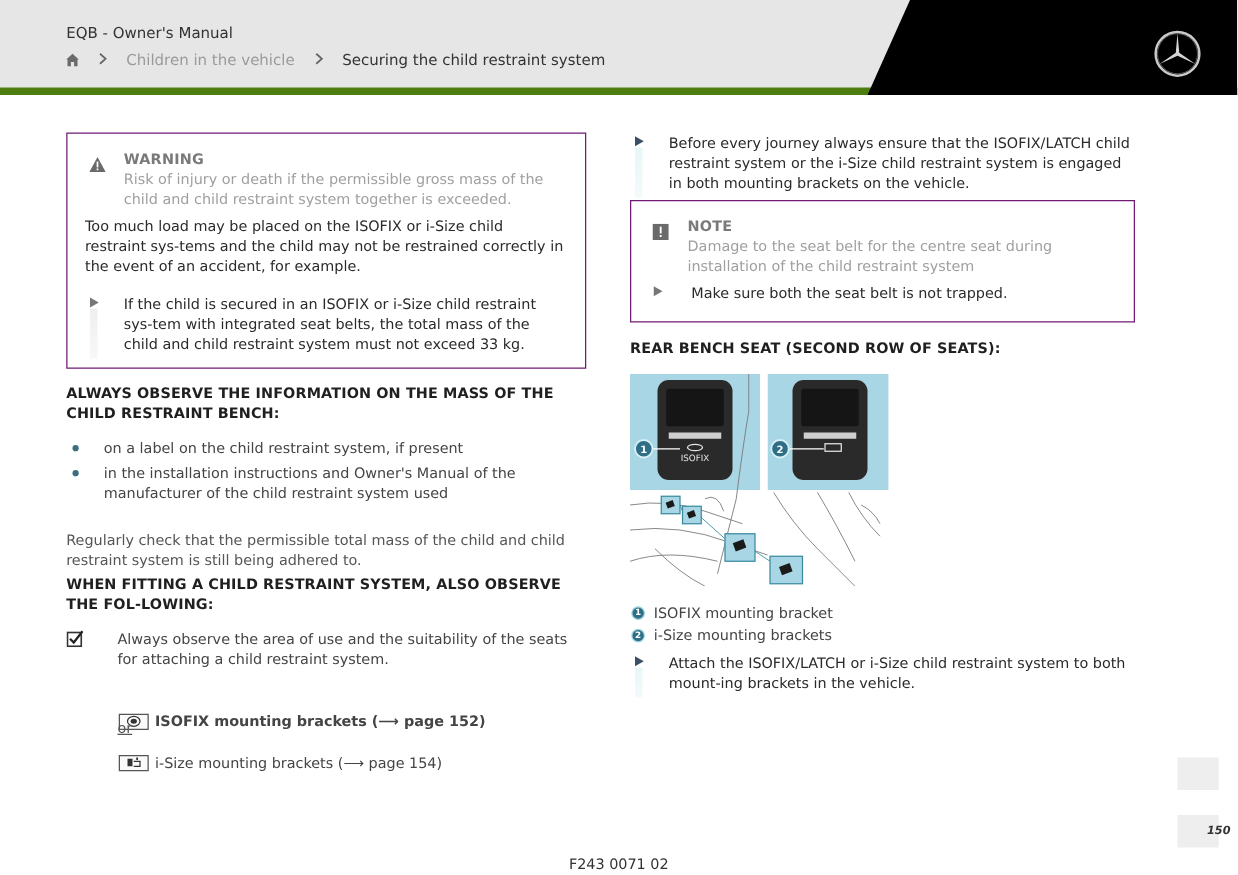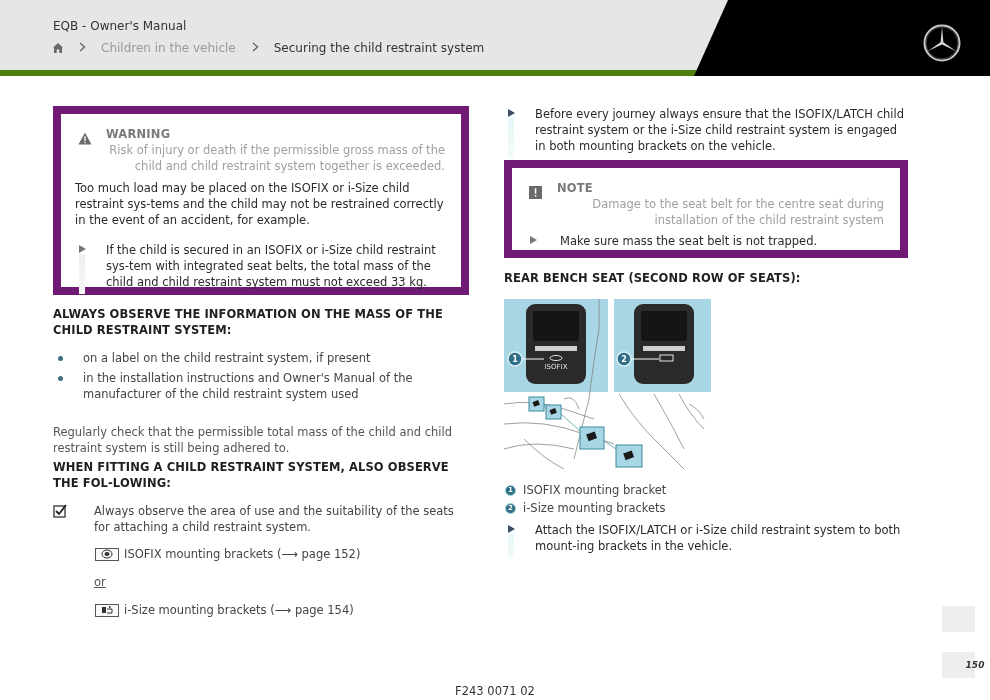--- a/index.html
+++ b/index.html
@@ -11,25 +11,25 @@
     .header .doc-title { position: absolute; left: 53px; top: 19px; font-size: 12px; color: #333; }
     .breadcrumb { position: absolute; left: 52px; top: 41px; display: flex; align-items: center; font-size: 12px; }
     .breadcrumb .home { width: 12px; height: 12px; margin-right: 15px; display: inline-block; cursor: pointer; }
     .breadcrumb .sep { color: #666; margin-right: 14px; font-size: 12px; display: inline-block; width: 8px; }
     .breadcrumb .crumb-link { color: #9a9a9a; margin-right: 16px; cursor: pointer; }
     .breadcrumb .crumb-current { color: #333; }
     .brand-block { position: absolute; right: 0; top: 0; width: 296px; height: 76px; background: #000; clip-path: polygon(34px 0, 100% 0, 100% 100%, 0 100%); }
     .brand-logo { position: absolute; right: 28px; top: 23px; width: 40px; height: 40px; }
 
     
-    .box { position: absolute; border: 8px solid #701a75; background: #fff; }
+    .box { position: absolute; border: 1px solid #701a75; background: #fff; }
     .box-head { position: relative; padding-left: 28px; }
     .box-icon { position: absolute; left: 0; top: 3px; width: 14px; height: 13px; }
     .box-title { font-size: 11.5px; font-weight: bold; color: #7a7a7a; letter-spacing: 0.2px; line-height: 16px; }
-    .box-sub { font-size: 11.5px; color: #9f9f9f; line-height: 16px; text-align: right; }
+    .box-sub { font-size: 11.5px; color: #9f9f9f; line-height: 16px; }
     .body-text { font-size: 11.5px; color: #2a2a2a; line-height: 16px; }
     .muted-text { font-size: 11.5px; color: #555; line-height: 16px; }
 
     .step { position: relative; padding-left: 31px; }
     .step .tri { position: absolute; left: 4px; top: 3px; width: 0; height: 0; border-top: 4px solid transparent; border-bottom: 4px solid transparent; border-left: 7px solid #3b4f66; }
     .step .bar { position: absolute; left: 4px; top: 12px; width: 6px; bottom: -4px; background: linear-gradient(#e6f7f7, #f3fbfb); }
     .step.grey .tri { border-left-color: #777; }
     .step.grey .bar { background: linear-gradient(#efefef, #f8f8f8); }
 
     .heading { position: absolute; font-size: 11.5px; font-weight: bold; color: #1f1f1f; line-height: 16px; letter-spacing: 0.1px; }
@@ -99,36 +99,36 @@
     <div class="box-sub">Risk of injury or death if the permissible gross mass of the child and child restraint system together is exceeded.</div>
   </div>
   <div class="body-text" style="margin-top:6px;">Too much load may be placed on the ISOFIX or i-Size child restraint sys-tems and the child may not be restrained correctly in the event of an accident, for example.</div>
   <div class="step grey" style="margin-top:14px;">
     <span class="tri"></span>
     <span class="bar"></span>
     <div class="body-text">If the child is secured in an ISOFIX or i-Size child restraint sys-tem with integrated seat belts, the total mass of the child and child restraint system must not exceed 33 kg.</div>
   </div>
 </div>
 
-<div class="heading" style="left:53px; top:306px; width:400px;">ALWAYS OBSERVE THE INFORMATION ON THE MASS OF THE CHILD RESTRAINT SYSTEM:</div>
+<div class="heading" style="left:53px; top:306px; width:400px;">ALWAYS OBSERVE THE INFORMATION ON THE MASS OF THE CHILD RESTRAINT BENCH:</div>
 <ul class="bullets">
   <li><span class="dot"></span><span>on a label on the child restraint system, if present</span></li>
   <li><span class="dot"></span><span>in the installation instructions and Owner's Manual of the manufacturer of the child restraint system used</span></li>
 </ul>
 <div class="muted-text" style="position:absolute; left:53px; top:424px; width:420px;">Regularly check that the permissible total mass of the child and child restraint system is still being adhered to.</div>
 
 <div class="heading" style="left:53px; top:459px; width:405px;">WHEN FITTING A CHILD RESTRAINT SYSTEM, ALSO OBSERVE THE FOL-LOWING:</div>
 <div class="checkrow">
   <svg class="check-icon" viewBox="0 0 14 14">
     <rect x="1" y="2" width="11" height="11" fill="none" stroke="#333" stroke-width="1.3"></rect>
     <path d="M3 7 L6 10 L13 1" stroke="#222" stroke-width="1.8" fill="none"></path>
   </svg>
   <div class="check-text">Always observe the area of use and the suitability of the seats for attaching a child restraint system.</div>
 </div>
-<div class="ref-row" style="top:547px;">
+<div class="ref-row" style="top:570px;font-weight:bold;">
   <span class="ref-icon">
     <svg width="14" height="10" viewBox="0 0 14 10">
         <ellipse cx="7" cy="5" rx="5" ry="4" fill="none" stroke="#333" stroke-width="1"></ellipse>
         <ellipse cx="7" cy="5" rx="2.5" ry="2" fill="#333"></ellipse>
       </svg>
   </span>
   <span>ISOFIX mounting brackets (⟶ page 152)</span>
 </div>
 <div class="or-text">or</div>
 <div class="ref-row" style="top:603px;">
@@ -153,21 +153,21 @@
     <svg class="box-icon" viewBox="0 0 13 13" style="left:3px; top:6px; width:13px; height:13px;">
       <rect x="0" y="0" width="13" height="13" fill="#6a6a6a"></rect>
       <rect x="5.8" y="2.3" width="1.5" height="5.4" fill="#fff"></rect>
       <rect x="5.8" y="9" width="1.5" height="1.6" fill="#fff"></rect>
     </svg>
     <div class="box-title">NOTE</div>
     <div class="box-sub">Damage to the seat belt for the centre seat during installation of the child restraint system</div>
   </div>
   <div class="step grey" style="margin-top:5px; padding-left:34px;">
     <span class="tri"></span>
-    <div class="body-text">Make sure mass the seat belt is not trapped.</div>
+    <div class="body-text">Make sure both the seat belt is not trapped.</div>
   </div>
 </div>
 
 <div class="heading" style="left:504px; top:270px; width:400px;">REAR BENCH SEAT (SECOND ROW OF SEATS):</div>
 
 <div class="figure">
   <svg width="207" height="170" viewBox="0 0 207 170">
 
     <rect x="0" y="0" width="104" height="93" fill="#a9d6e5"></rect>
     <rect x="110" y="0" width="97" height="93" fill="#a9d6e5"></rect>

